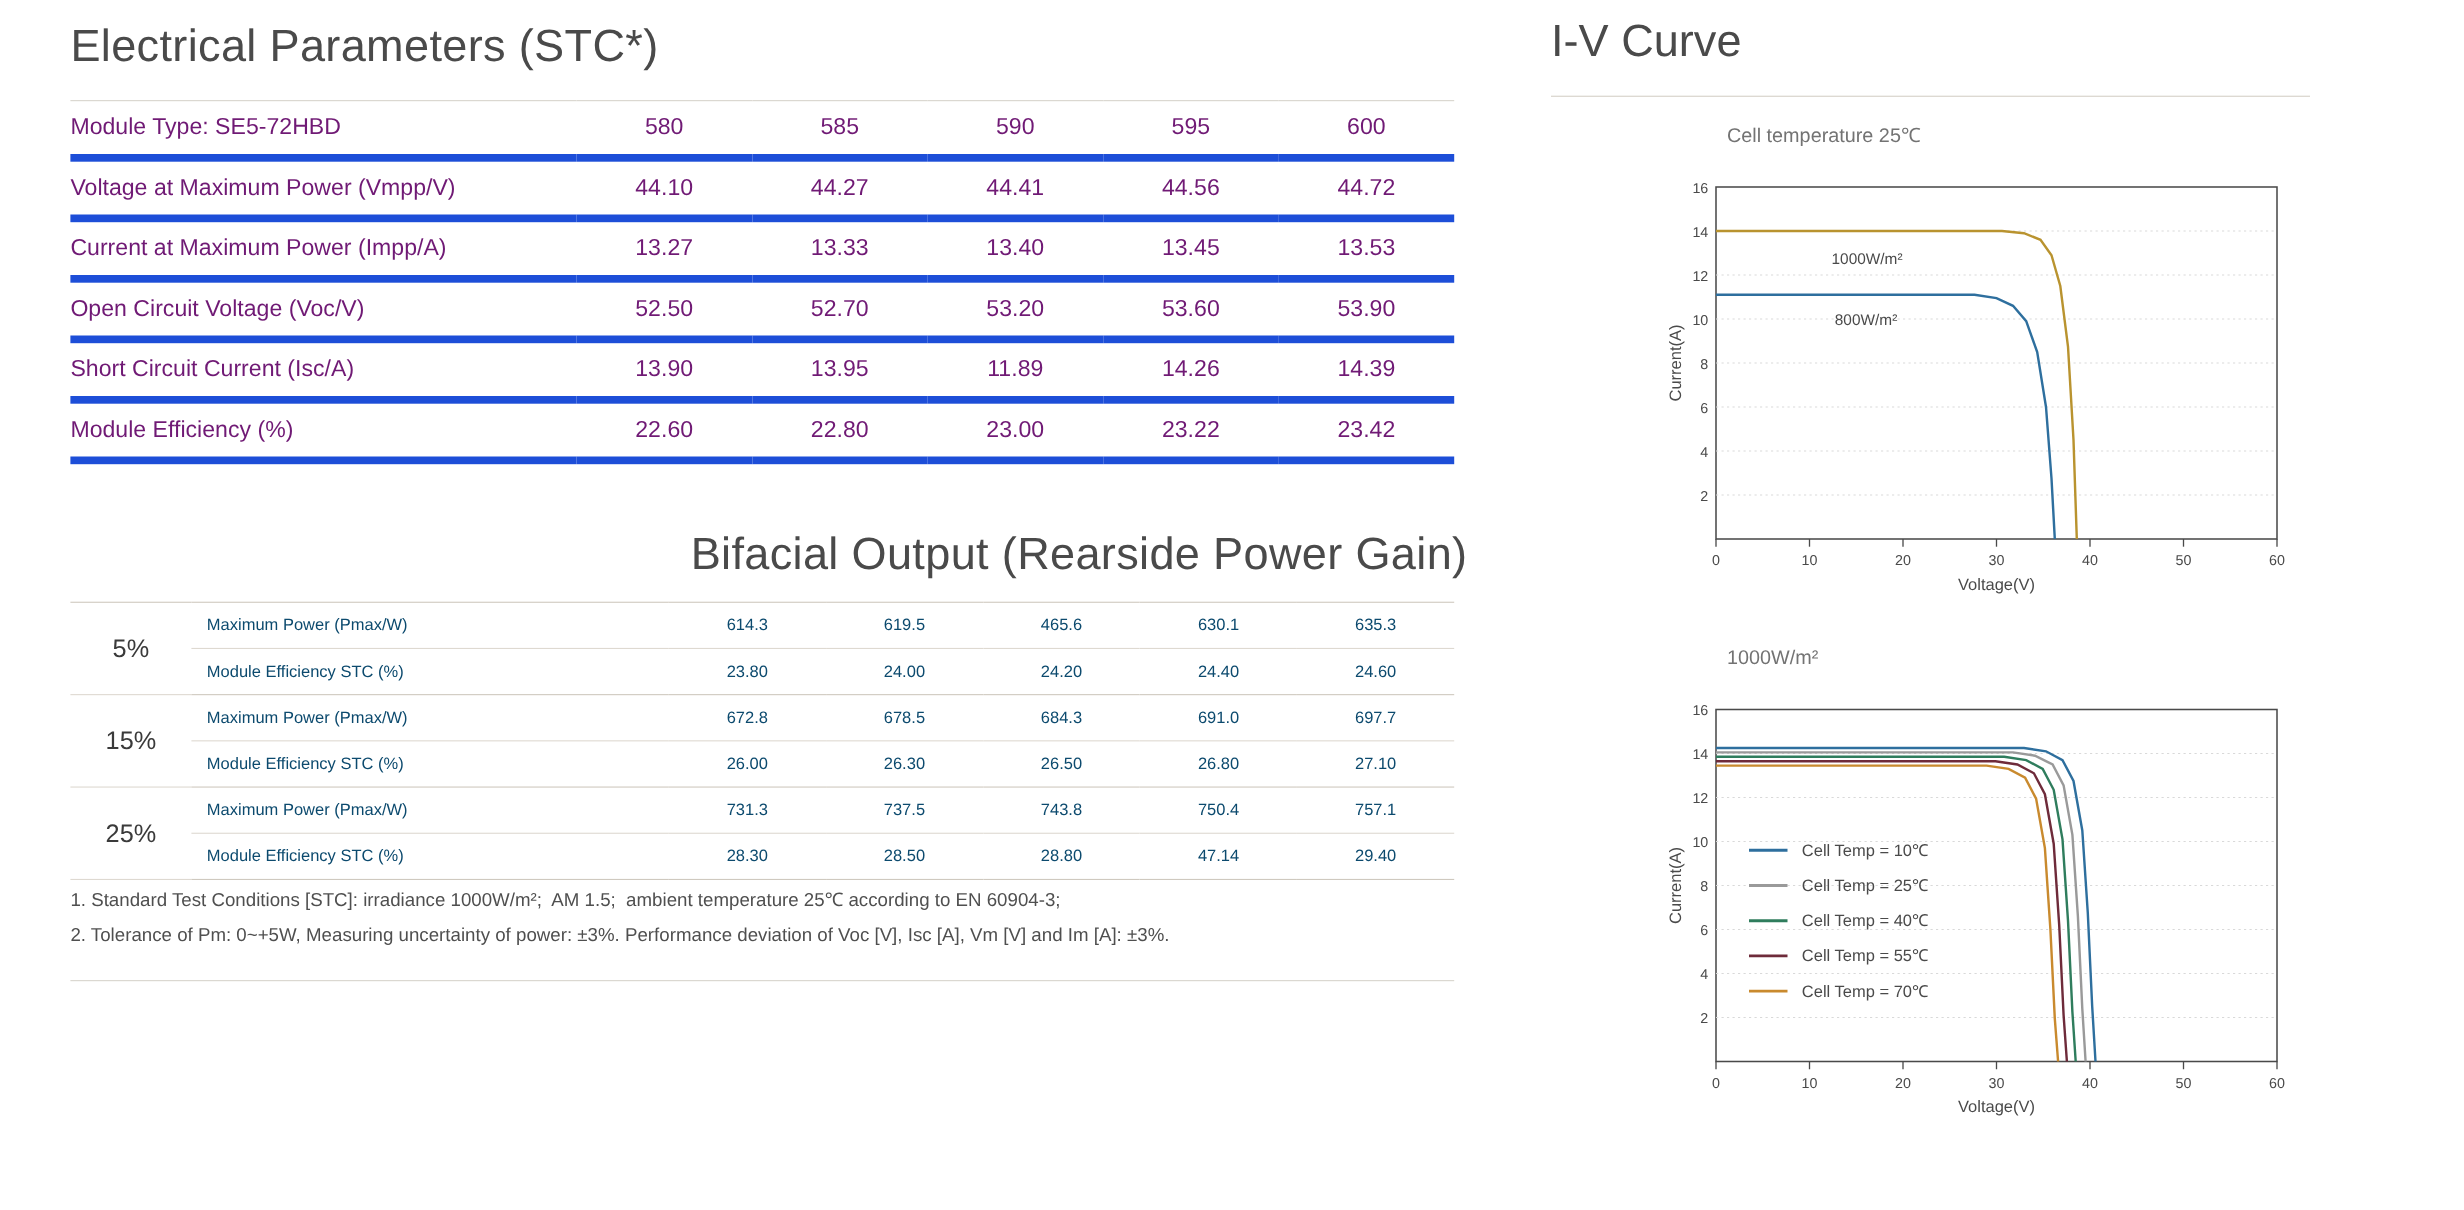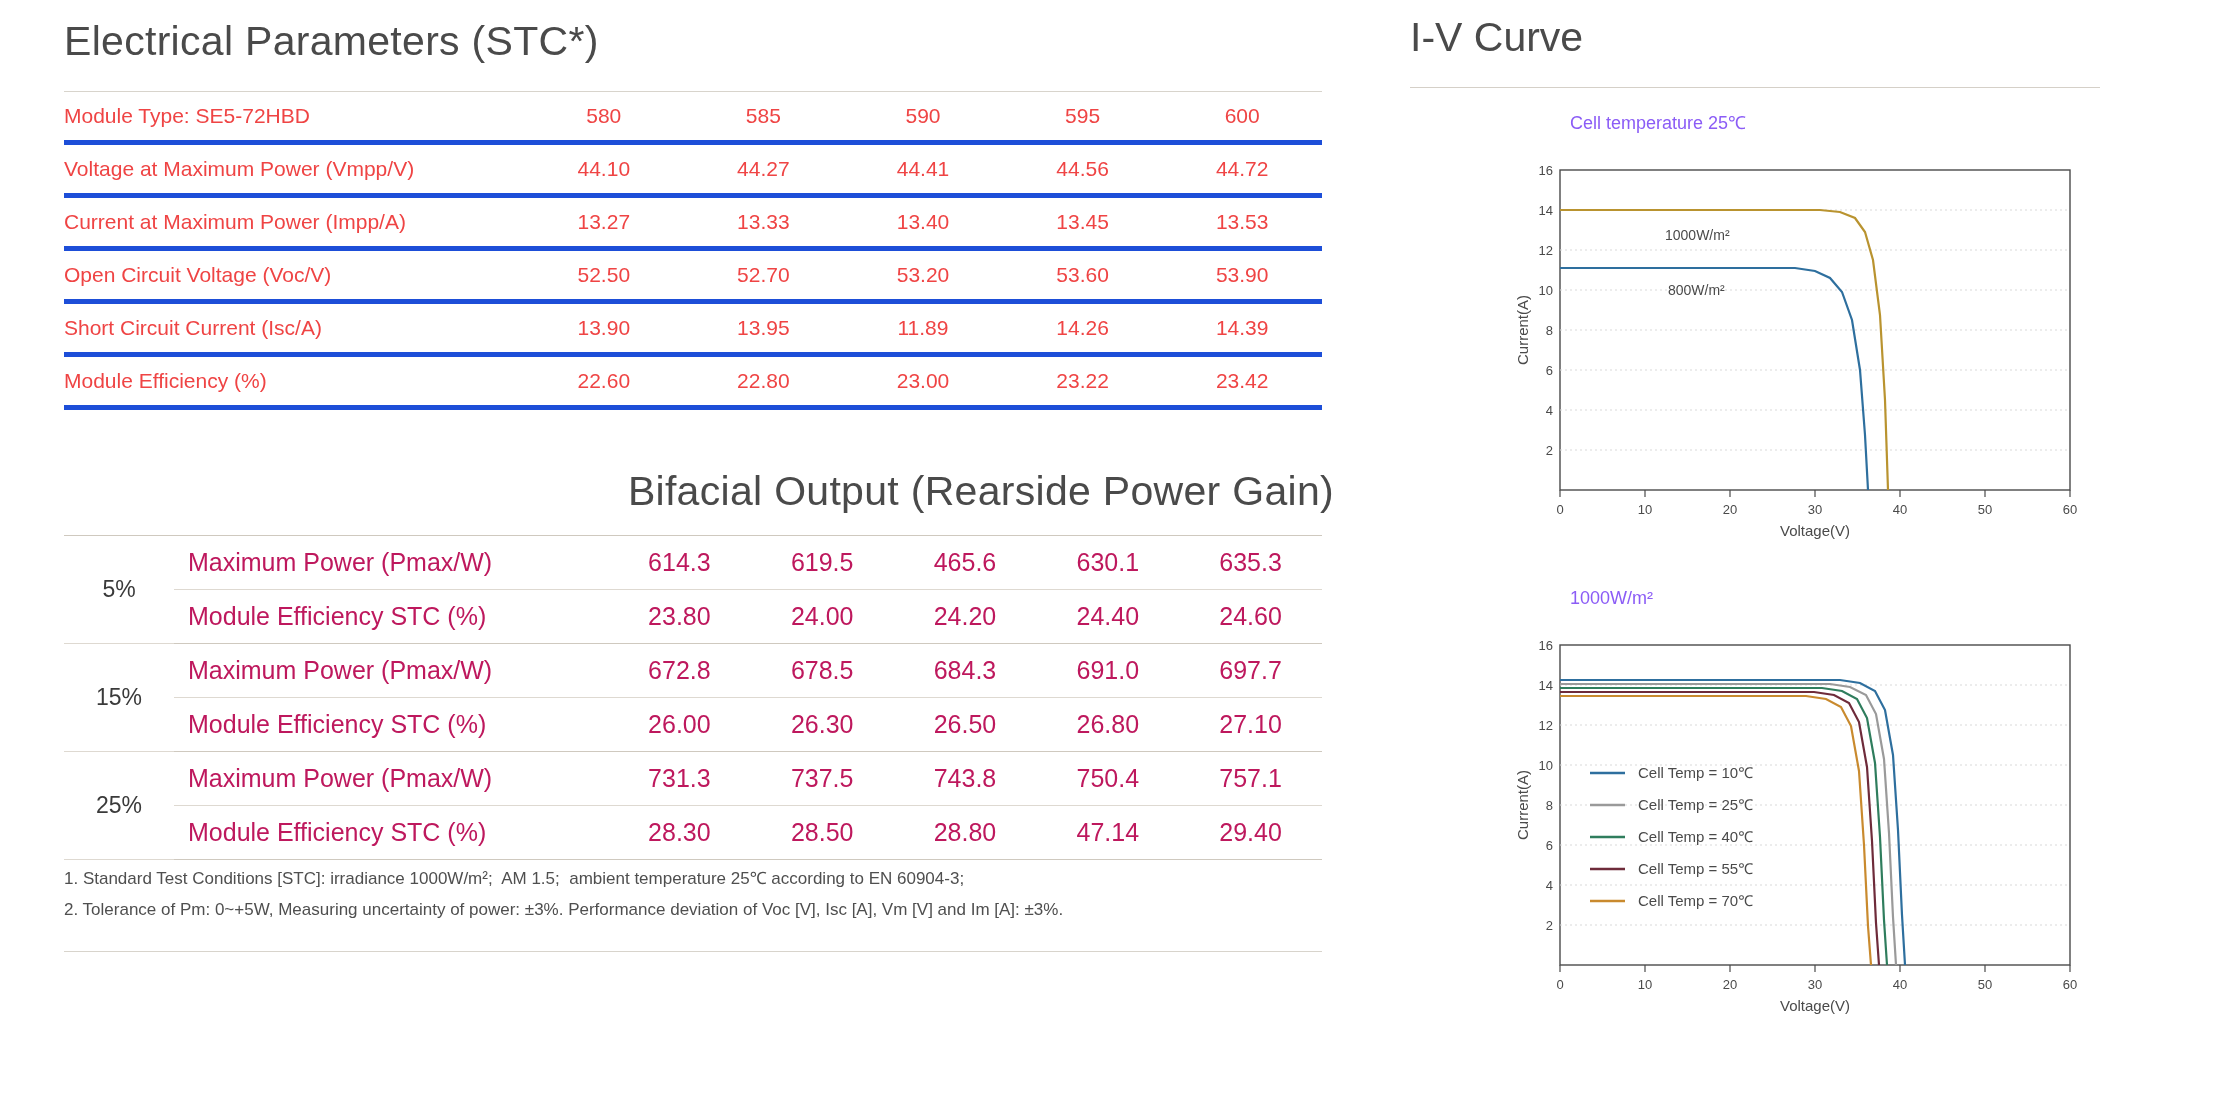--- a/index.html
+++ b/index.html
@@ -40,23 +40,23 @@
     text-align: right;
   }
   table.spec {
     border-collapse: collapse;
     width: 1258px;
     table-layout: fixed;
   }
   table.spec td {
     font-size: 21px;
     font-weight: 400;
-    color: #ef4444;
+    color: #701a75;
     padding: 12px 0 12px 0;
-    border-bottom: 5px solid #1d4ed8;
+    border-bottom: 7px solid #1d4ed8;
     vertical-align: middle;
   }
   table.spec tr:first-child td {
     border-top: 1px solid #d8d4cc;
   }
   td.label {
     text-align: left;
     padding-left: 4px;
   }
   td.val {
@@ -69,22 +69,22 @@
     color: #3a3a3a;
   }
 
   
   table.bifacial {
     border-collapse: collapse;
     width: 1258px;
     table-layout: fixed;
   }
   table.bifacial td {
-    font-size: 25px;
-    color: #be185d;
+    font-size: 15px;
+    color: #0c4a6e;
     padding: 12px 0;
     vertical-align: middle;
   }
   table.bifacial td.pct {
     text-align: center;
     font-size: 23px;
     color: #3a3a3a;
     width: 110px;
   }
   table.bifacial td.blabel {
@@ -123,21 +123,21 @@
     color: #4a4a4a;
     margin: 0 0 26px 0;
   }
   .iv-rule {
     border-top: 1px solid #d5d0c8;
     width: 690px;
     margin-bottom: 22px;
   }
   .chart-caption {
     font-size: 18px;
-    color: #8b5cf6;
+    color: #737373;
     margin-left: 160px;
     margin-bottom: 6px;
   }
   .chart-wrap {
     position: relative;
     width: 700px;
     height: 400px;
   }
   .chart-wrap svg { display: block; }
   .chart-gap { height: 48px; }

